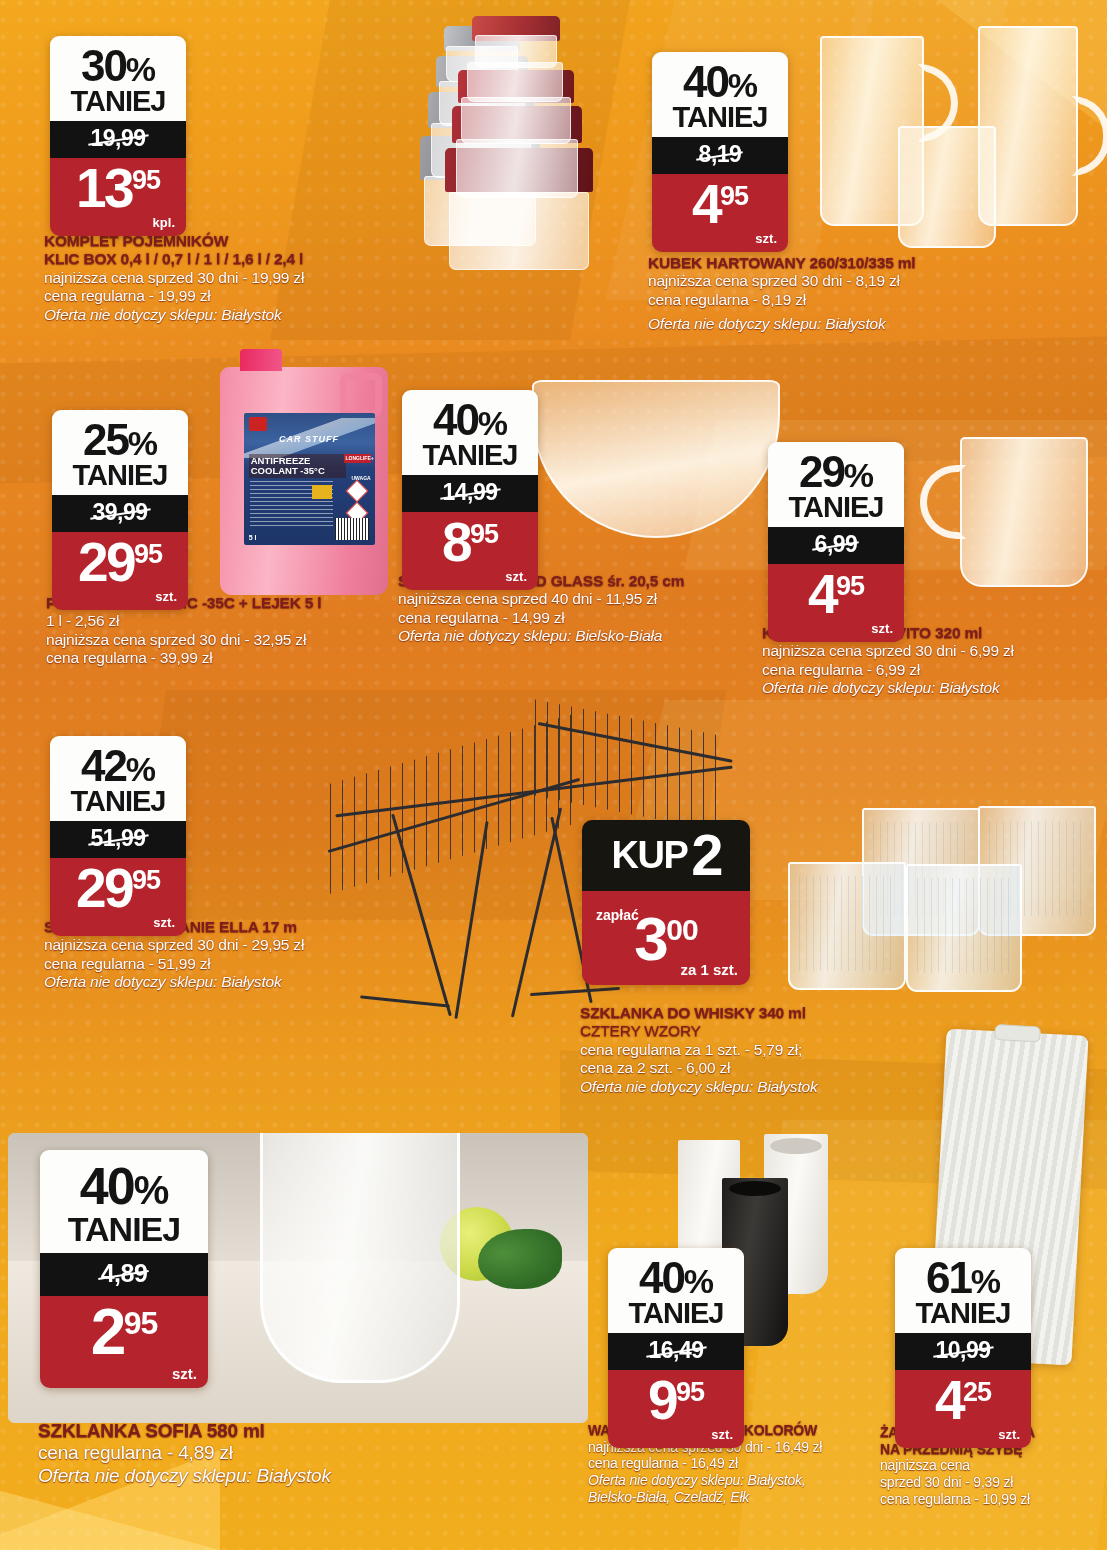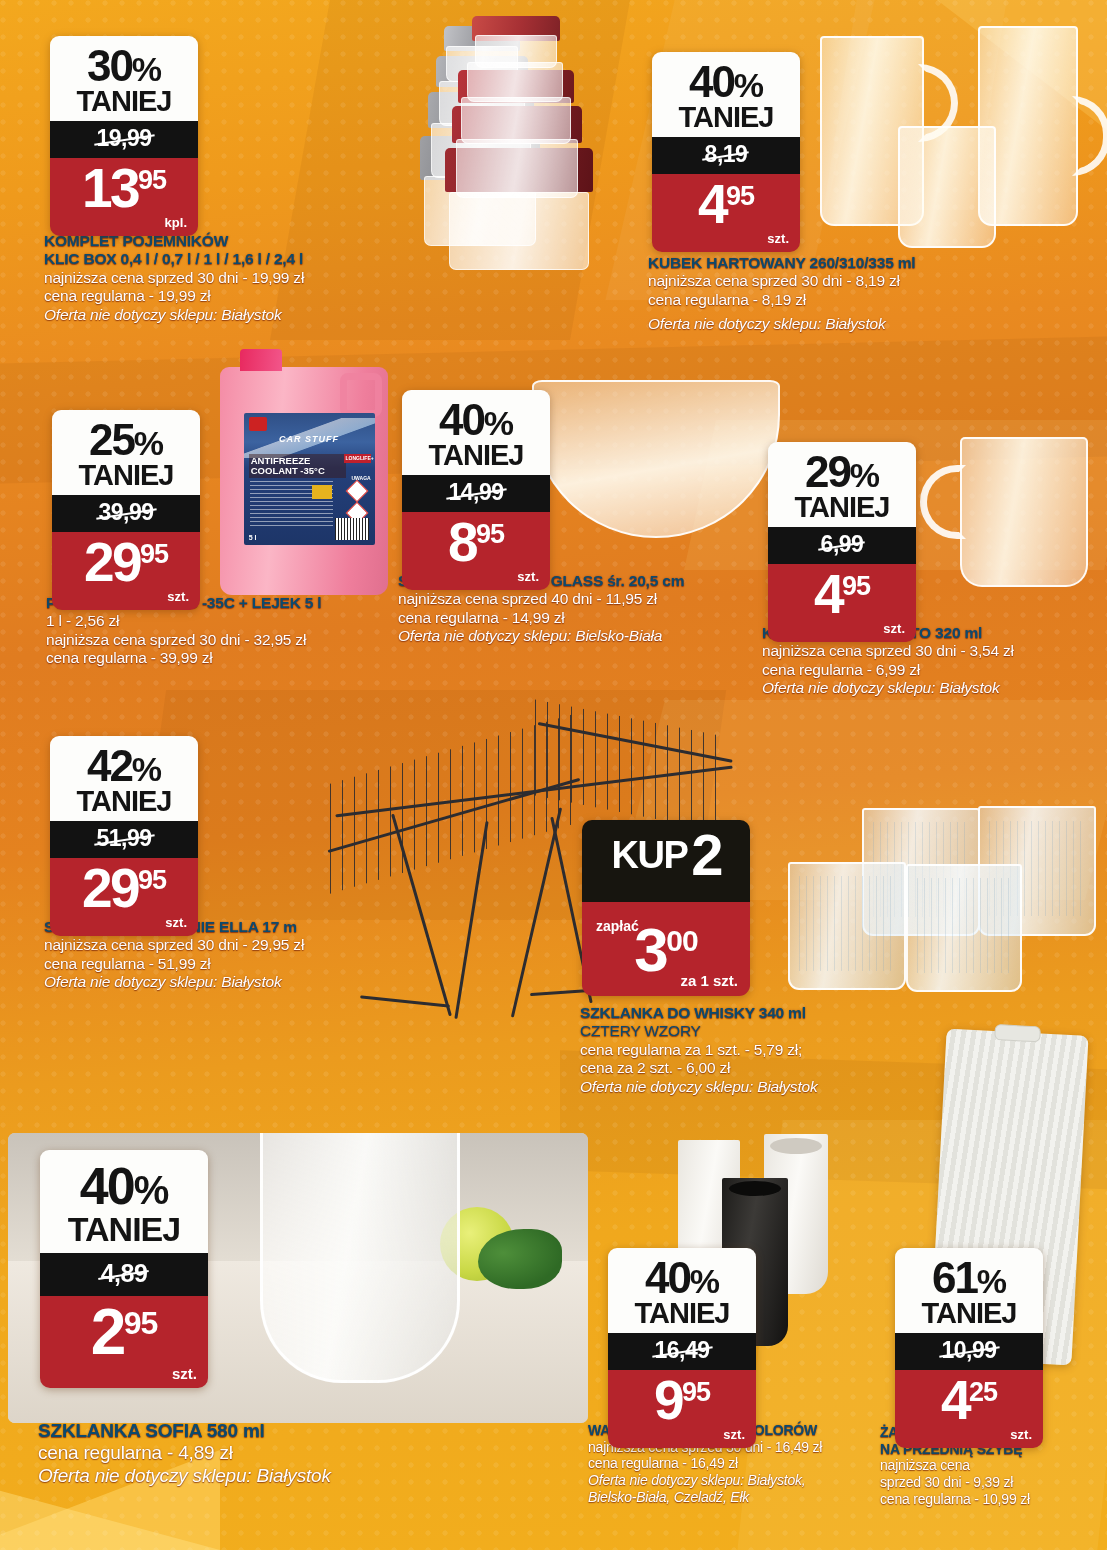--- a/index.html
+++ b/index.html
@@ -25,21 +25,21 @@
   .bg-shelf {
     position:absolute; background:rgba(255,255,255,0.055);
   }
   .bg-dark { position:absolute; background:rgba(120,48,6,0.08); }
   .bg-light { position:absolute; background:rgba(255,232,160,0.10); }
   .tri {
     position:absolute; width:0; height:0;
   }
 
   
-  .badge { position:absolute; width:148px; z-index:40; filter:drop-shadow(0 2px 4px rgba(90,40,0,.35)); }
+  .badge { position:absolute; width:136px; z-index:40; filter:drop-shadow(0 2px 4px rgba(90,40,0,.35)); }
   .badge .pct {
     background:#fdfdfb; border-radius:9px 9px 0 0;
     padding:9px 6px 5px; text-align:center;
   }
   .badge .pct-num {
     font-weight:bold; font-size:44px; line-height:.96; color:#141414;
     letter-spacing:-2px;
   }
   .badge .pct-num .sym { font-size:34px; letter-spacing:-1px; }
   .badge .pct-word {
@@ -72,36 +72,36 @@
   .badge .unit {
     position:absolute; right:11px; bottom:6px;
     font-weight:bold; font-size:13px; color:#fff;
   }
 
   
   .badge.kup { width:168px; }
   .badge.kup .kuptop {
     background:#17150f; border-radius:10px 10px 0 0;
     display:flex; align-items:center; justify-content:center; gap:4px;
-    padding:11px 8px 23px;
+    padding:11px 8px 12px;
   }
   .badge.kup .kup-word { font-weight:bold; font-size:38px; color:#fff; letter-spacing:-1.5px; line-height:.9; }
   .badge.kup .kup-qty  { font-weight:bold; font-size:58px; color:#fff; letter-spacing:-3px; line-height:.82; }
   .badge.kup .new { border-radius:0 0 11px 11px; padding:20px 10px 11px; min-height:94px; }
   .badge.kup .zaplac {
     position:absolute; left:14px; top:16px; font-weight:bold; font-size:14px; color:#fff;
   }
   .badge.kup .zl-int { font-size:62px; }
   .badge.kup .zl-dec { font-size:30px; margin-top:4px; }
   .badge.kup .unit { font-size:15px; right:12px; bottom:7px; }
 
   
   .info { position:absolute; z-index:38; }
   .info .title {
-    font-weight:bold; font-size:15.5px; line-height:1.18; color:#0c4a6e;
+    font-weight:bold; font-size:15.5px; line-height:1.18; color:#7f1d1d;
     letter-spacing:-.2px;
     text-shadow:0 1px 1px rgba(120,35,10,.75), 0 0 2px rgba(120,35,10,.5);
   }
   .info .line {
     font-size:15.5px; line-height:1.2; color:#ffffff; letter-spacing:-.2px;
     text-shadow:0 1px 1px rgba(120,35,10,.7), 0 0 2px rgba(120,35,10,.45);
   }
   .info .excl {
     font-size:15.5px; line-height:1.2; color:#ffffff; font-style:italic; letter-spacing:-.2px;
     text-shadow:0 1px 1px rgba(120,35,10,.7), 0 0 2px rgba(120,35,10,.45);
@@ -413,21 +413,21 @@
     <div class="new-row">
       <span class="zl-int">4</span>
       <span class="zl-dec">95</span>
     </div>
     <div class="unit">szt.</div>
   </div>
 </div>
 
 <div class="info" style="left:762px;top:624px;width:330px;">
   <div class="title">KUBEK SZKLANY VITO 320 ml</div>
-  <div class="line">najniższa cena sprzed  30 dni - 3,54 zł</div>
+  <div class="line">najniższa cena sprzed  30 dni - 6,99 zł</div>
   <div class="line">cena regularna - 6,99 zł</div>
   <div class="excl">Oferta nie dotyczy sklepu: Białystok</div>
 </div>
 
 <div class="art rack" style="left:320px;top:700px;width:420px;height:340px;">
   <div class="wires" style="left:10px;top:48px;width:250px;height:110px;transform:skewY(-16deg);"></div>
   <div class="wires" style="left:215px;top:18px;width:190px;height:96px;transform:skewY(11deg);"></div>
   <div class="bar" style="left:8px;top:150px;width:262px;height:3px;transform:rotate(-16deg);transform-origin:left center;"></div>
   <div class="bar" style="left:218px;top:22px;width:198px;height:3px;transform:rotate(11deg);transform-origin:left center;"></div>
   <div class="bar" style="left:14px;top:90px;width:400px;height:3px;transform:rotate(-7deg);"></div>

